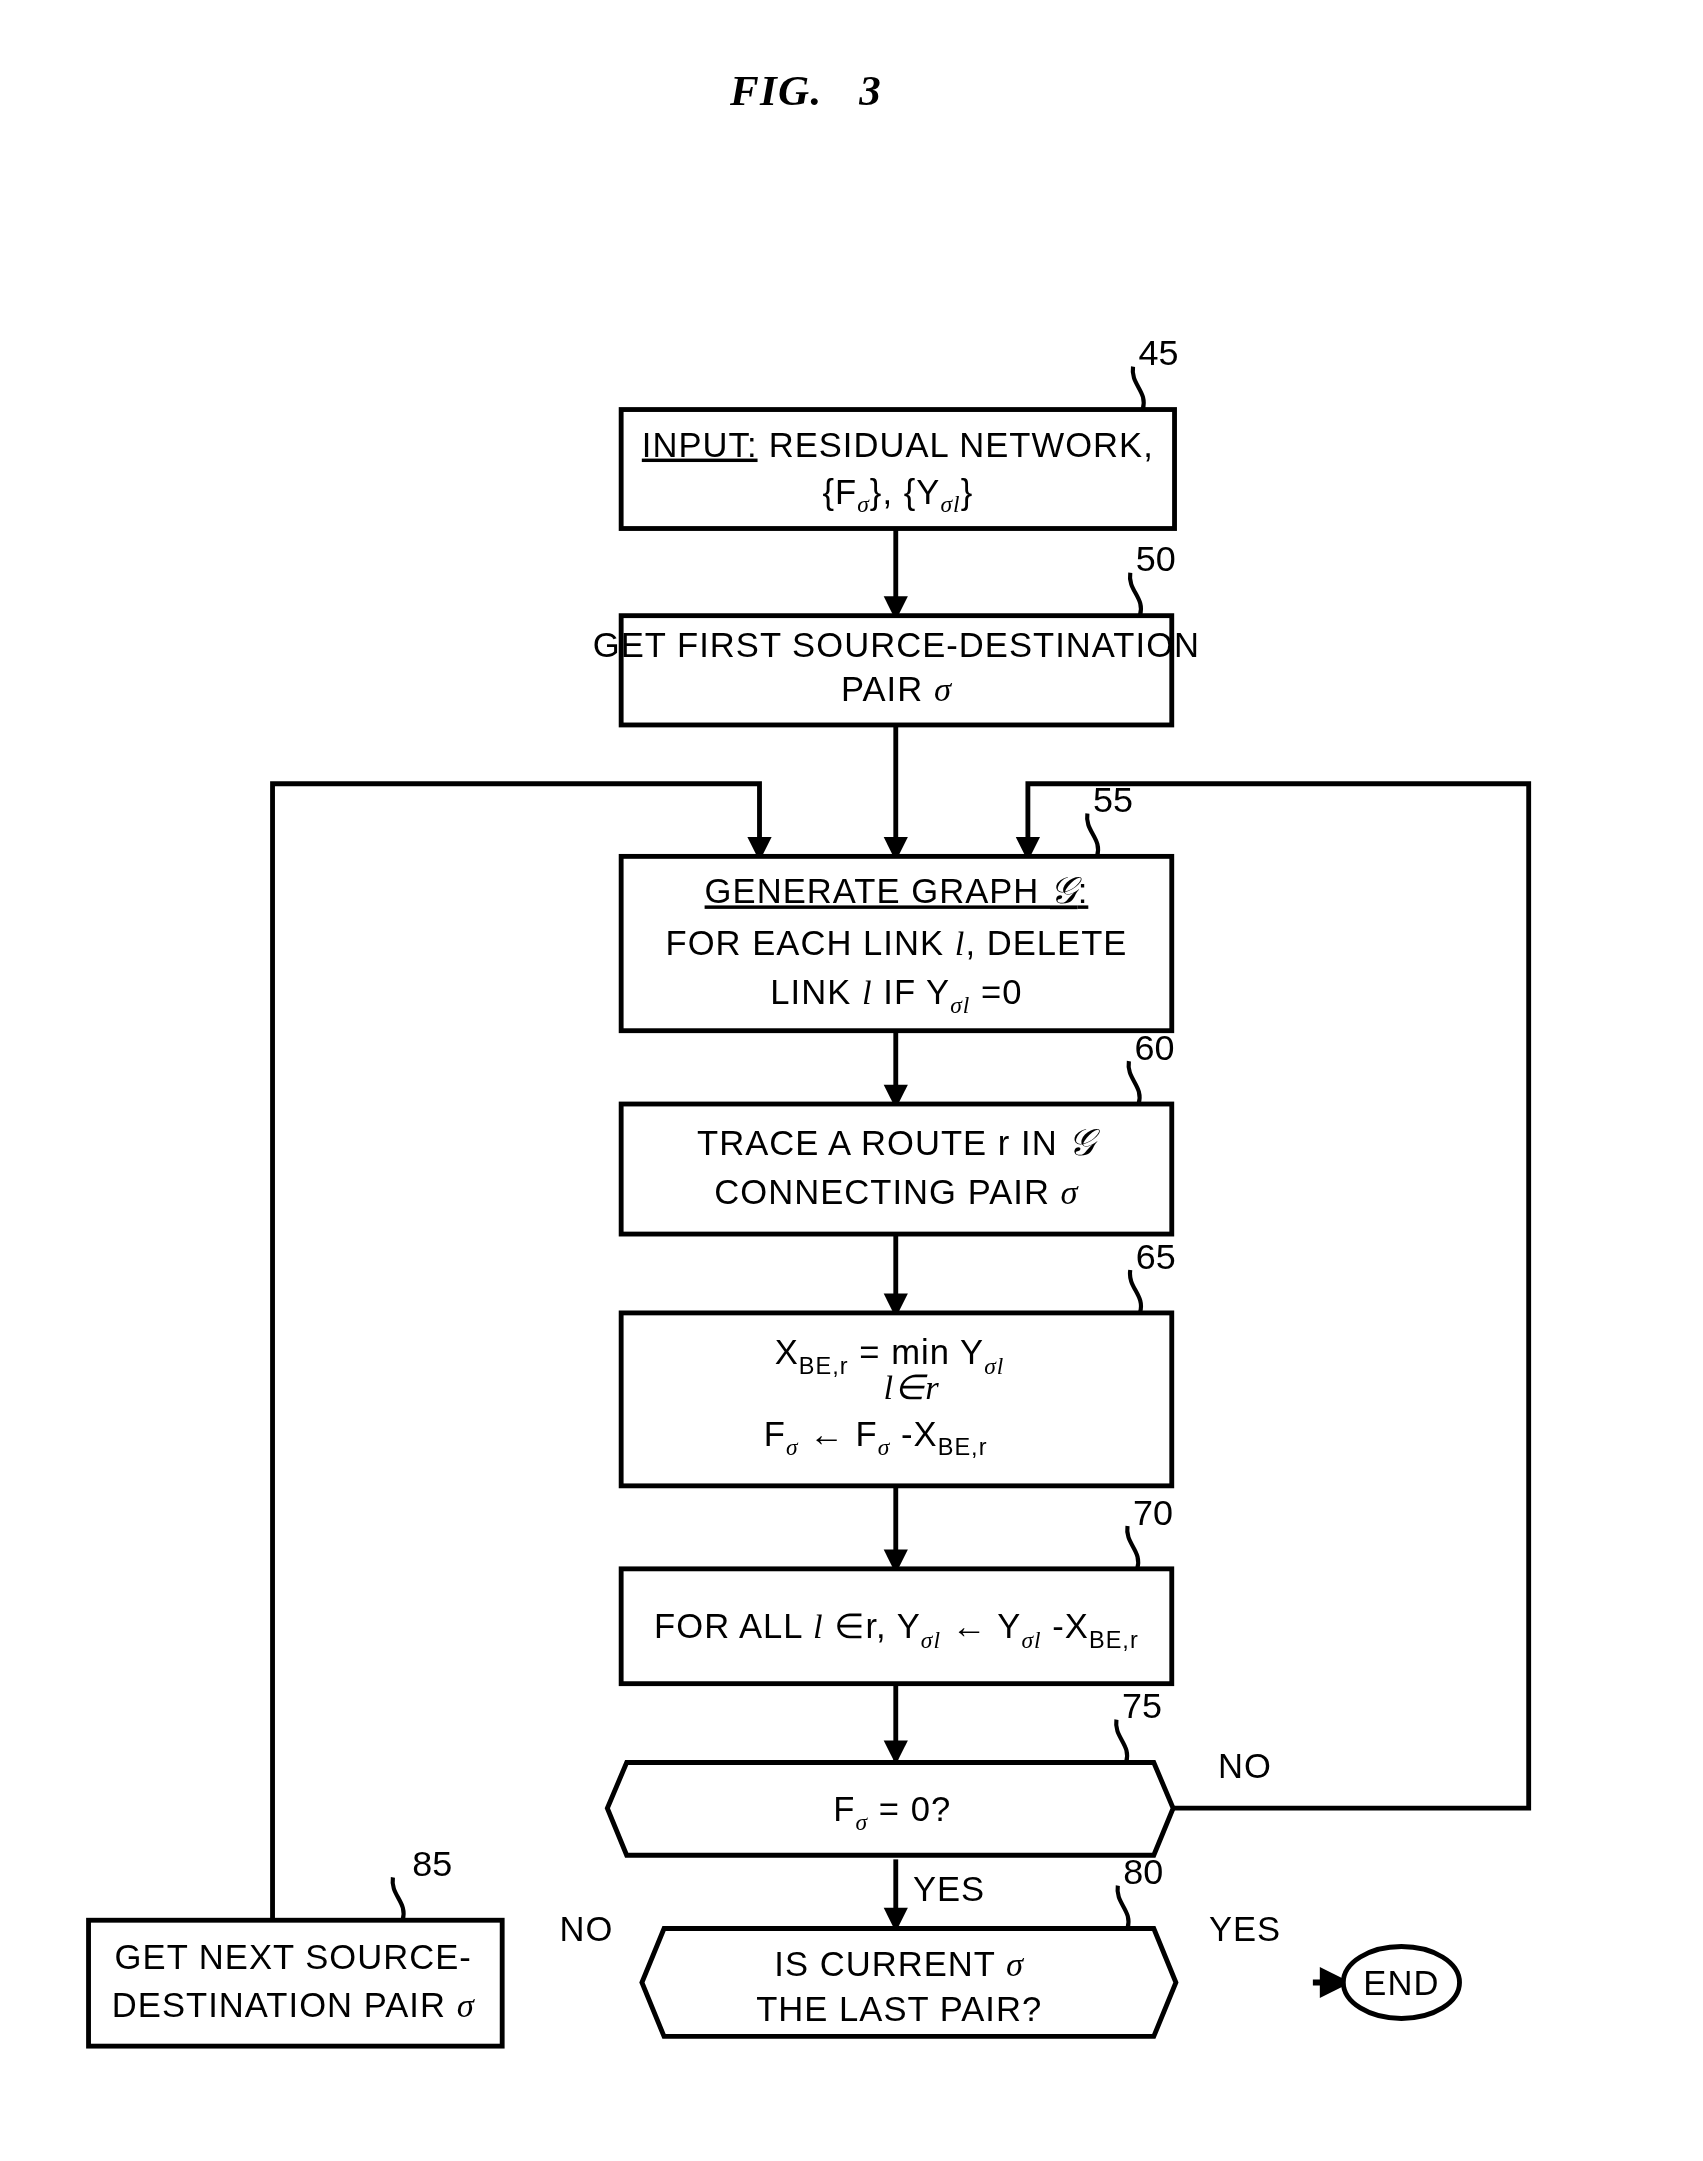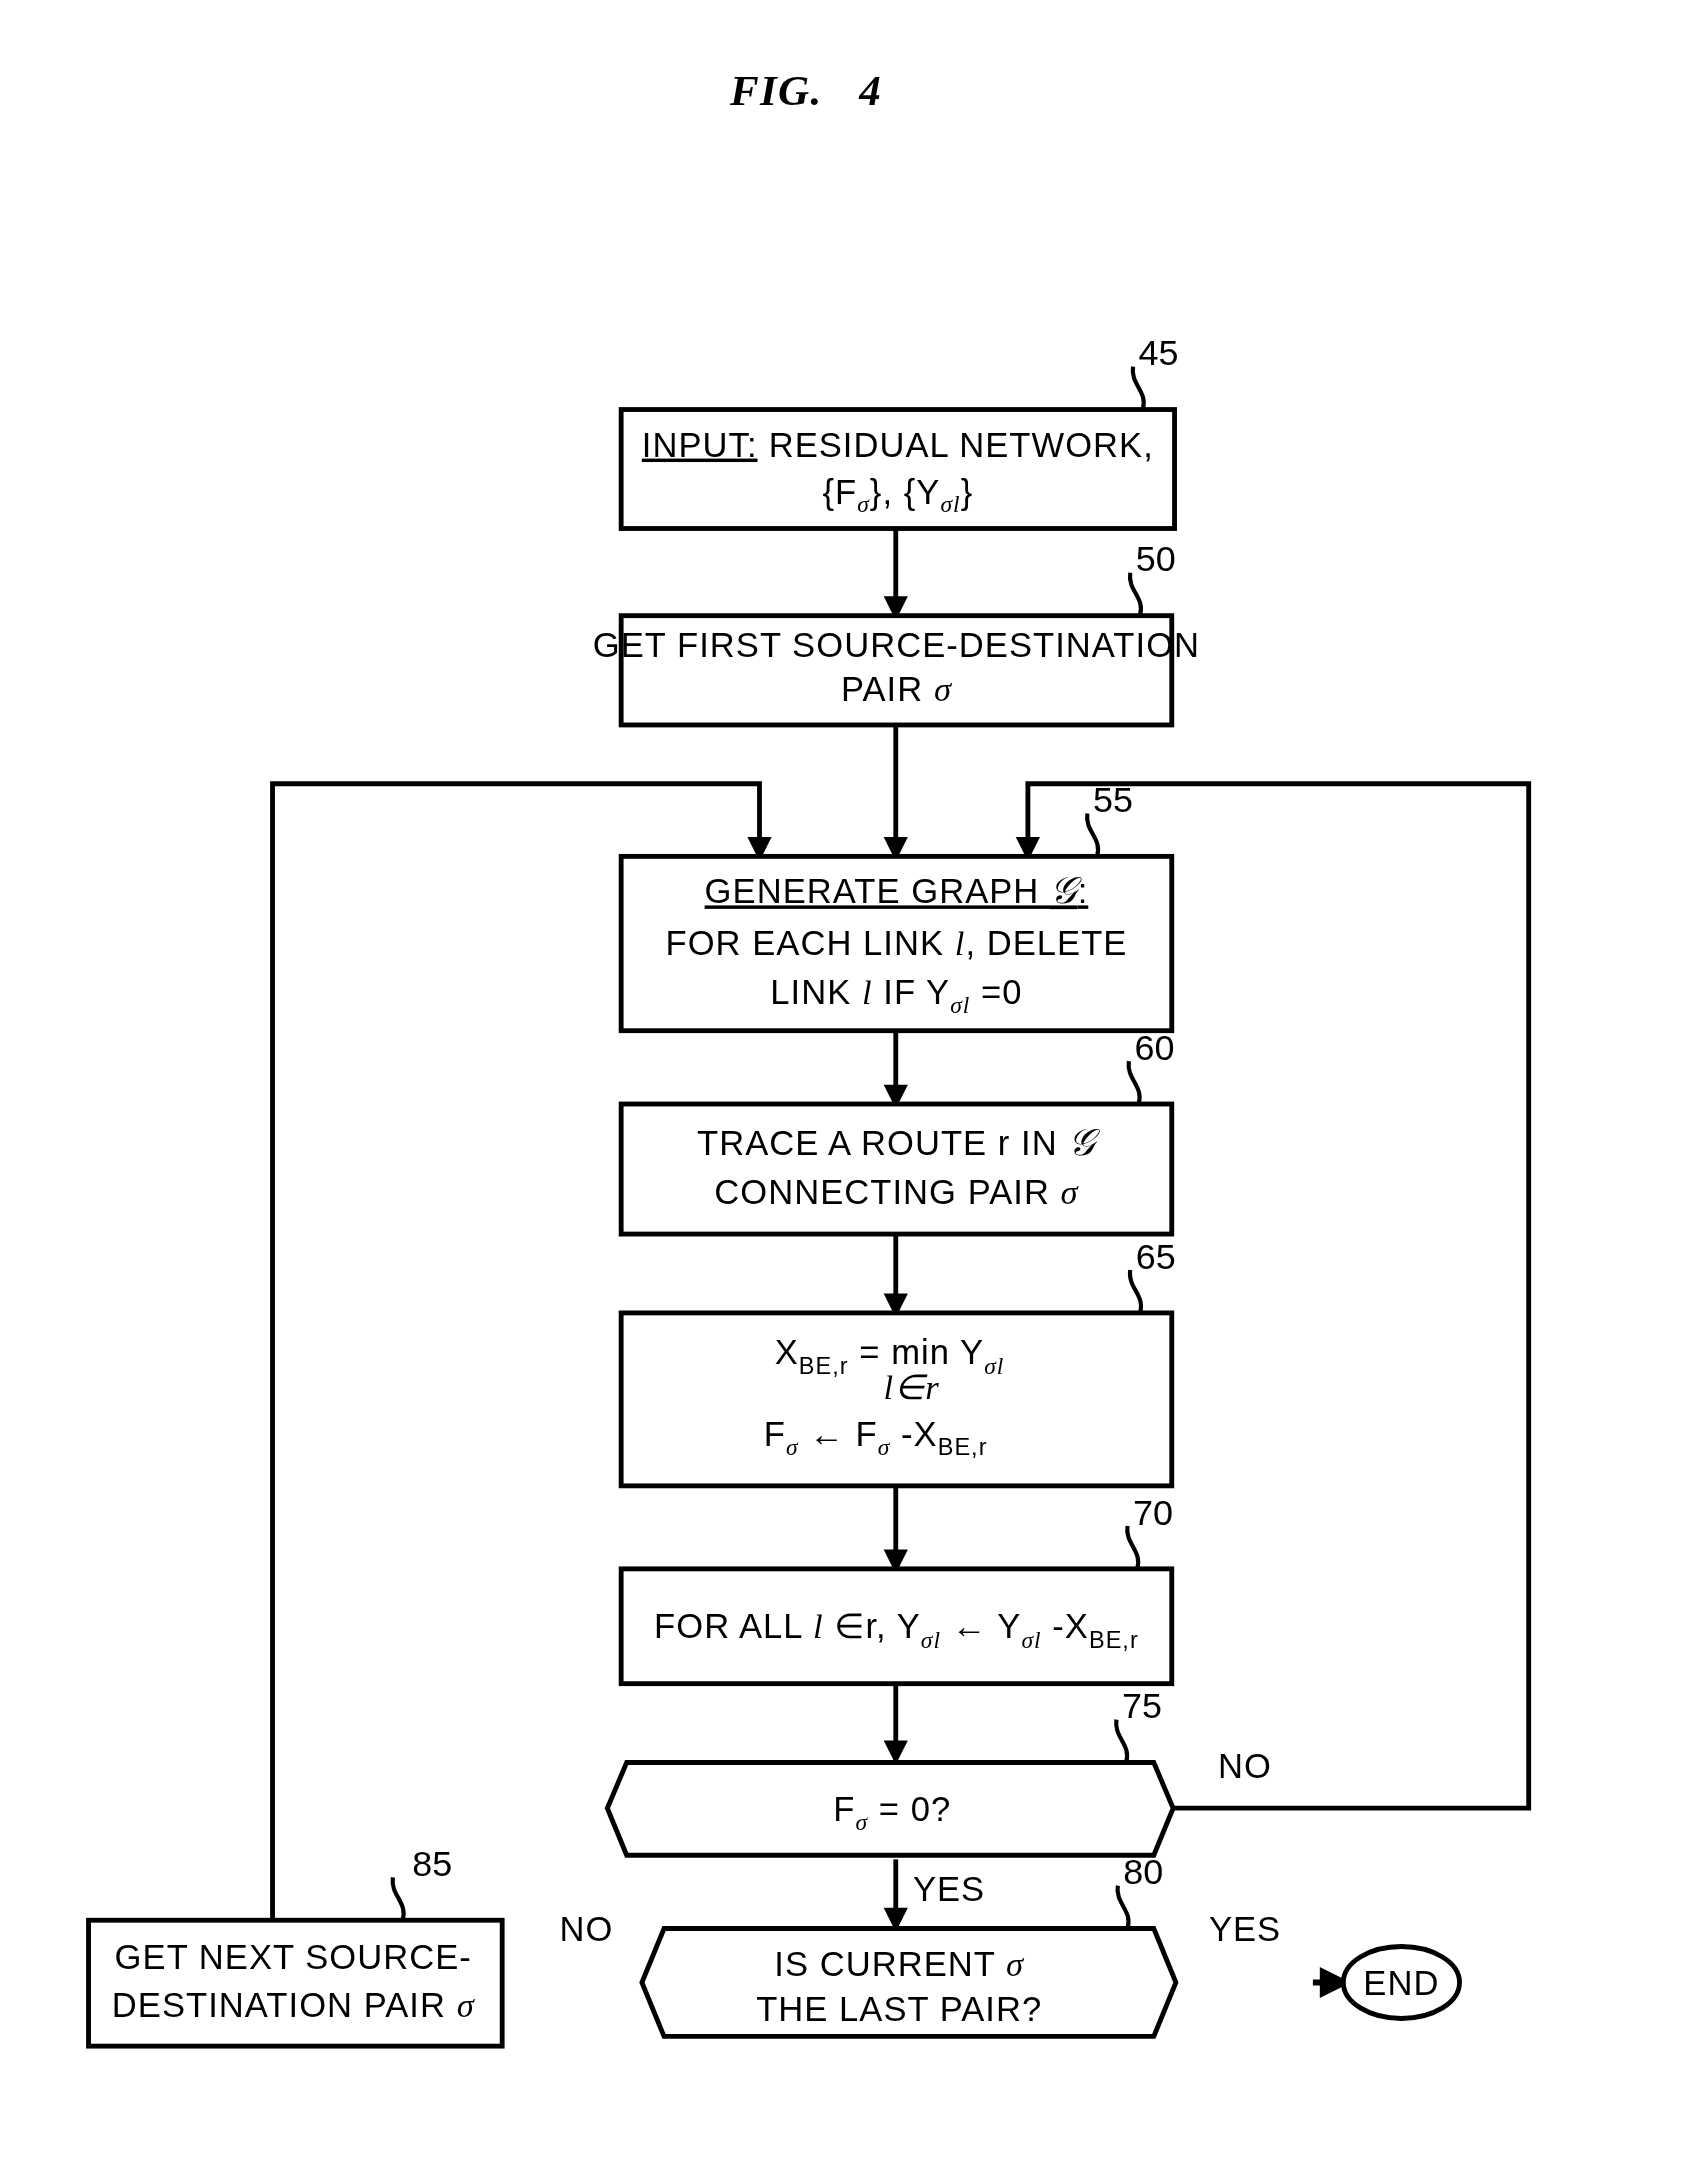--- a/index.html
+++ b/index.html
@@ -91,21 +91,21 @@
     font-family: "Liberation Serif", serif;
     font-style: italic;
     font-size: 54px;
   }
 </style>
 </head>
 <body>
 
 <div id="sheet">
 
-  <div id="fig-title">FIG.   4</div>
+  <div id="fig-title">FIG.   3</div>
 
   <svg id="flow" viewBox="0 0 2462 3124">
 
     <defs>
       <marker id="arrow" viewBox="0 0 12 12" refX="9" refY="6" markerWidth="6" markerHeight="6" orient="auto-start-reverse">
         <path d="M 1 1 L 11 6 L 1 11 z" fill="#000000"></path>
       </marker>
     </defs>
 
     <line class="conn" x1="1295" y1="766" x2="1295" y2="890" marker-end="url(#arrow)"></line>

